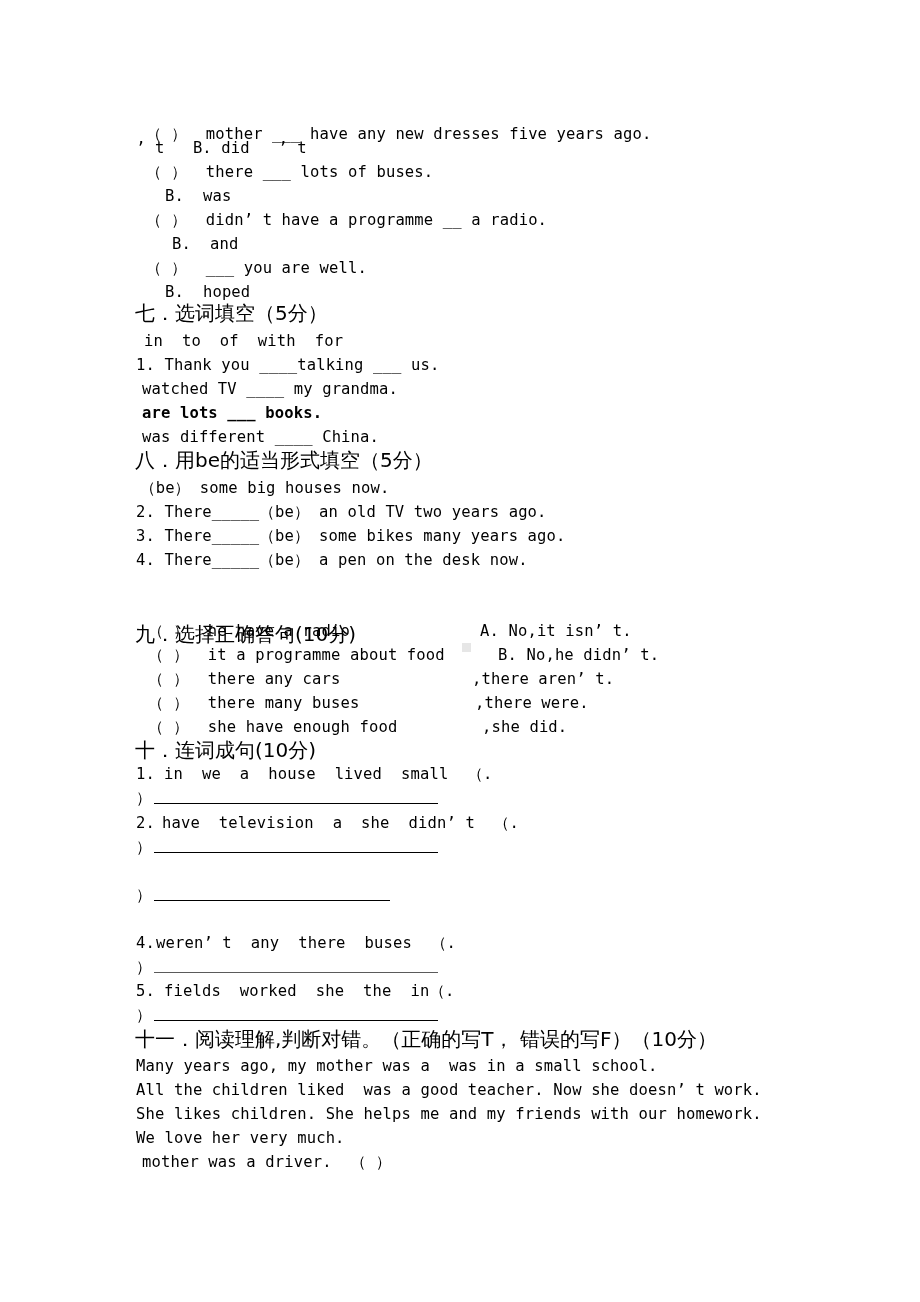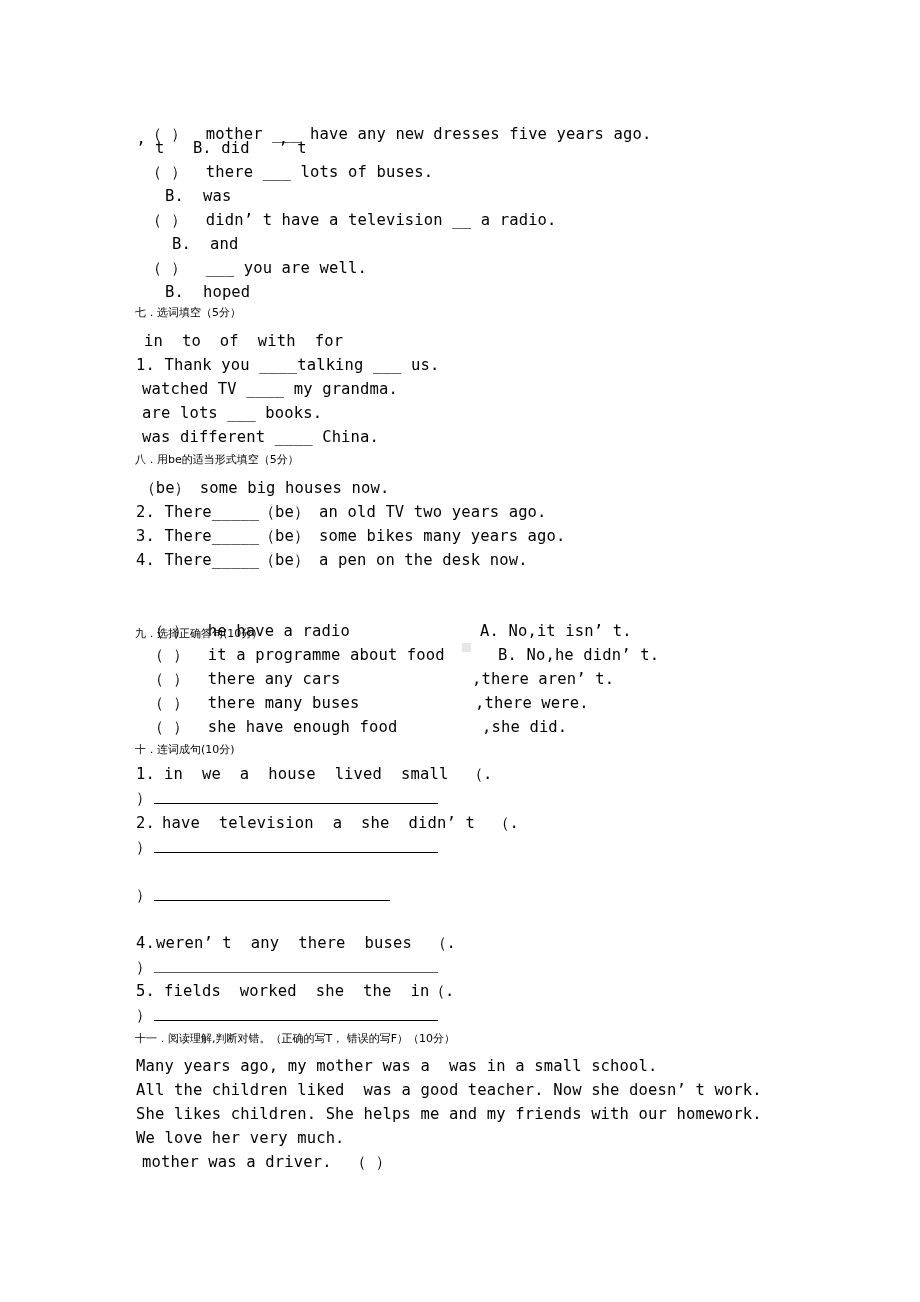--- a/index.html
+++ b/index.html
@@ -26,21 +26,21 @@
   .ln {
     position: absolute;
     white-space: pre;
     font-size: 15.5px;
     line-height: 16px;
     letter-spacing: 0.15px;
     font-family: "DejaVu Sans Mono", "Liberation Mono", monospace;
   }
   .cn {
     font-family: "DejaVu Sans", "Liberation Sans", sans-serif;
-    font-size: 11px;
+    font-size: 20px;
     letter-spacing: 0px;
     font-weight: 500;
   }
   
   .rule {
     position: absolute;
     border-bottom: 1.4px solid #000;
     height: 0;
   }
   .rule.grey { border-bottom-color: #5a5a5a; }
@@ -51,30 +51,30 @@
 </style>
 </head>
 <body>
 
 <div class="page">
 
   <div class="ln" style="left:146px; top:116px;margin-top:10px;">（ ）  mother ___ have any new dresses five years ago.</div>
   <div class="ln" style="left:136px; top:140px;">’ t   B. did   ’ t</div>
   <div class="ln" style="left:146px; top:164px;">（ ）  there ___ lots of buses.</div>
   <div class="ln" style="left:165px; top:188px;">B.  was</div>
-  <div class="ln" style="left:146px; top:212px;">（ ）  didn’ t have a television __ a radio.</div>
+  <div class="ln" style="left:146px; top:212px;">（ ）  didn’ t have a programme __ a radio.</div>
   <div class="ln" style="left:172px; top:236px;">B.  and</div>
   <div class="ln" style="left:146px; top:260px;">（ ）  ___ you are well.</div>
   <div class="ln" style="left:165px; top:284px;">B.  hoped</div>
 
   <div class="ln cn" style="left:135px; top:305px;">七．选词填空（5分）</div>
   <div class="ln" style="left:144px; top:333px;">in  to  of  with  for</div>
   <div class="ln" style="left:136px; top:357px;">1. Thank you ____talking ___ us.</div>
   <div class="ln" style="left:142px; top:381px;">watched TV ____ my grandma.</div>
-  <div class="ln" style="left:142px; top:405px;">are lots ___ books.</div>
+  <div class="ln" style="left:142px; top:405px;font-weight:bold;">are lots ___ books.</div>
   <div class="ln" style="left:142px; top:429px;">was different ____ China.</div>
 
   <div class="ln cn" style="left:135px; top:452px;">八．用be的适当形式填空（5分）</div>
   <div class="ln" style="left:140px; top:480px;">（be） some big houses now.</div>
   <div class="ln" style="left:136px; top:504px;">2. There_____（be） an old TV two years ago.</div>
   <div class="ln" style="left:136px; top:528px;">3. There_____（be） some bikes many years ago.</div>
   <div class="ln" style="left:136px; top:552px;">4. There_____（be） a pen on the desk now.</div>
 
   <div class="ln cn" style="left:135px; top:626px;">九．选择正确答句(10分)</div>
 

